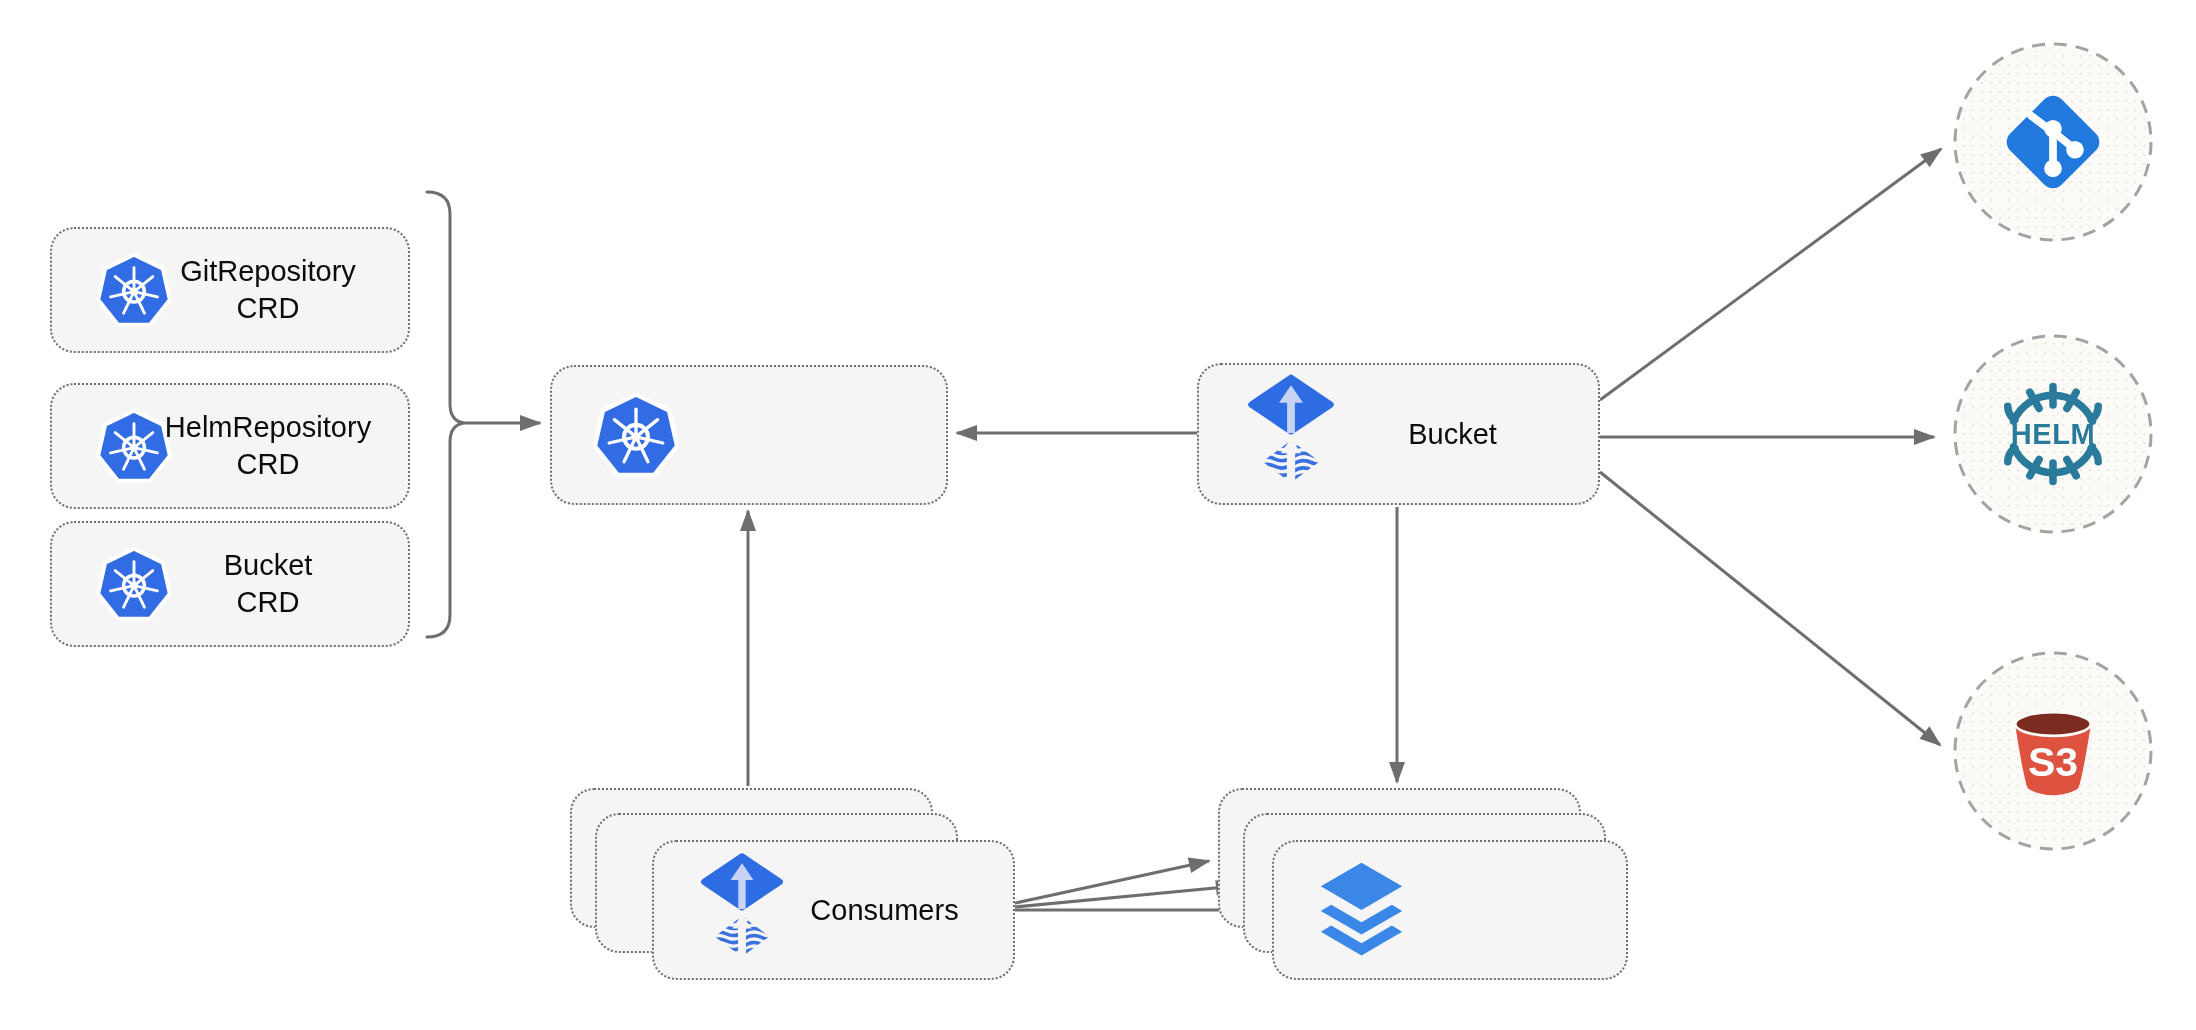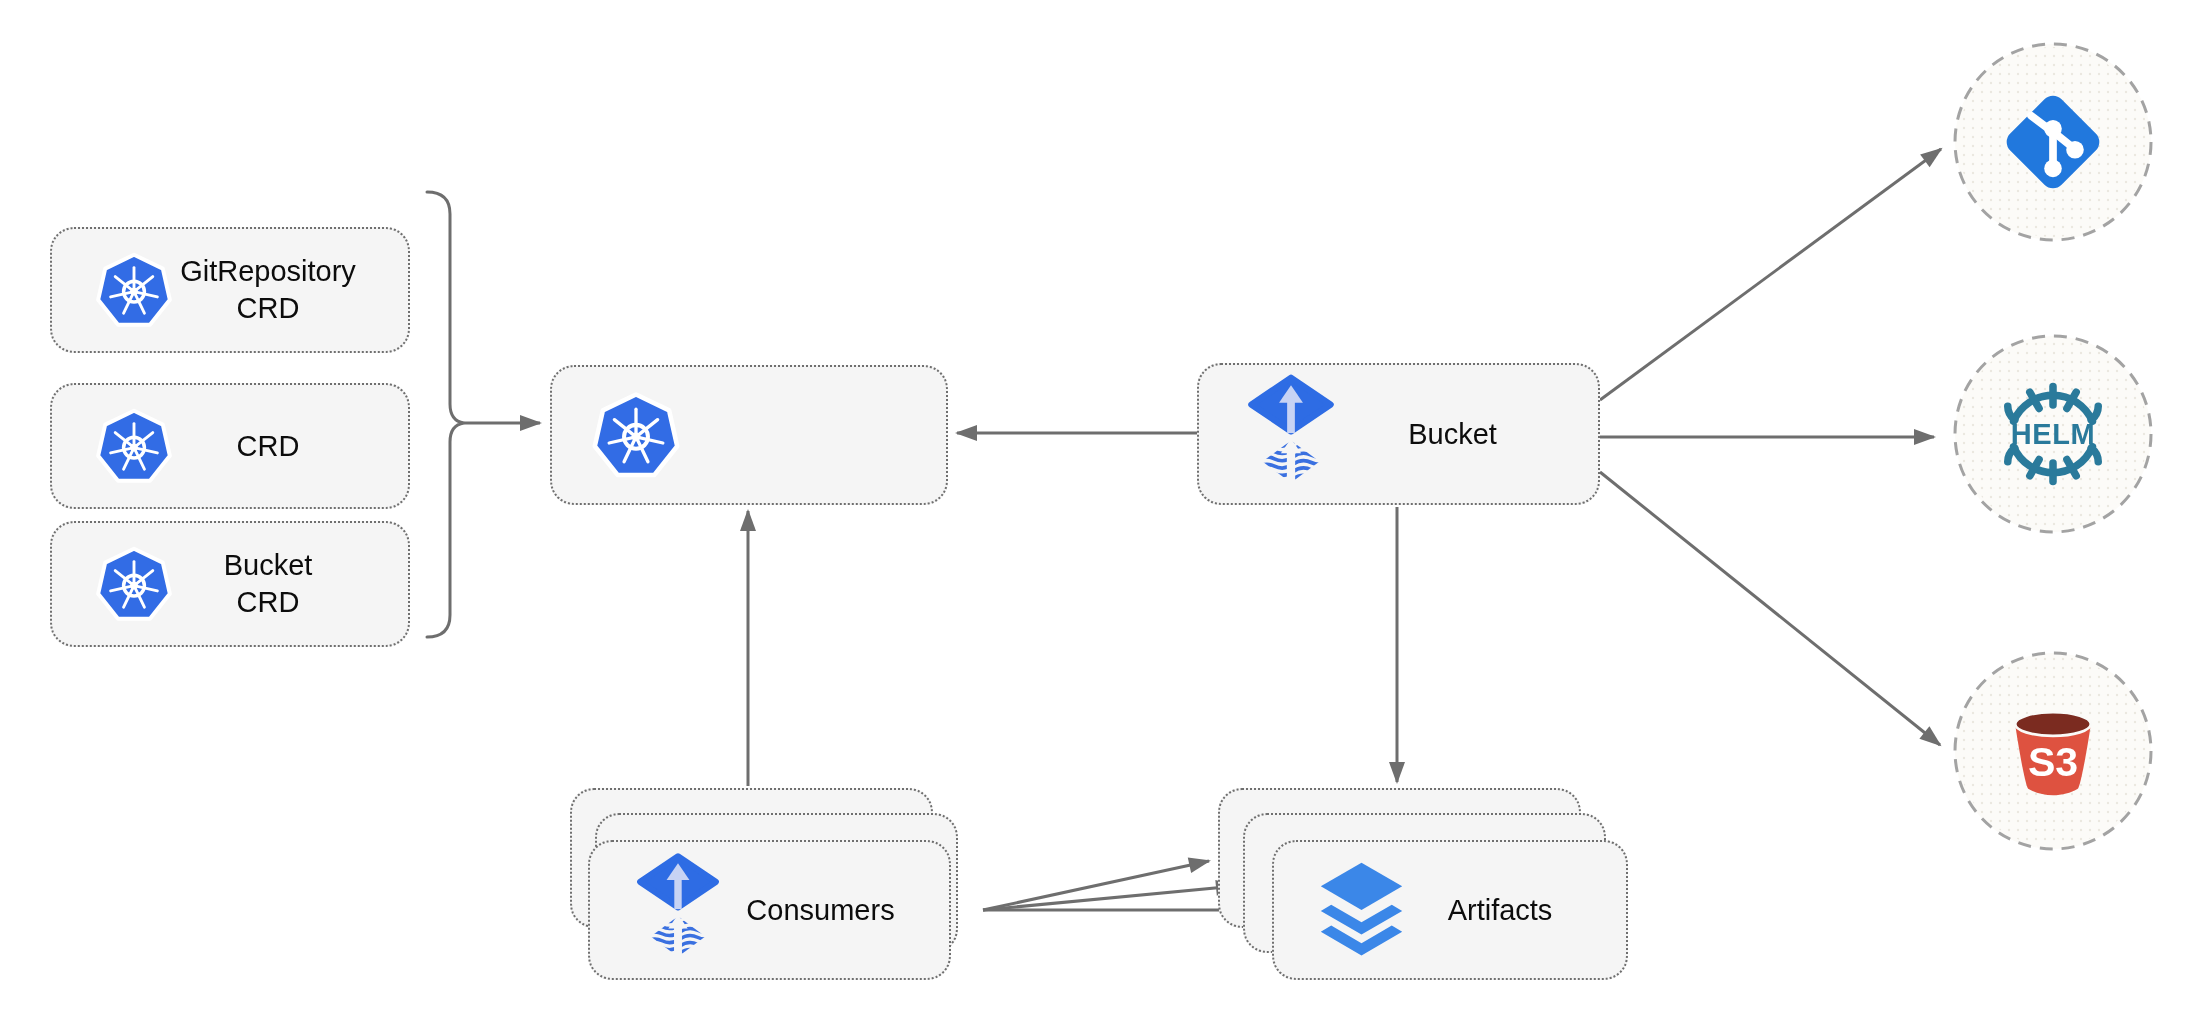--- a/index.html
+++ b/index.html
@@ -160,20 +160,21 @@
       <div>GitRepository</div>
       <div>CRD</div>
     </div>
   </div>
 
   <div class="node" style="left:50px;top:383px;width:360px;height:126px">
     <svg class="nicon" style="left:42px" width="80" height="80">
         <use href="#ic-k8s"></use>
       </svg>
     <div class="lbl" style="padding-left:90px;padding-right:14px">
+      <div>HelmRepository</div>
       <div>CRD</div>
     </div>
   </div>
 
   <div class="node" style="left:50px;top:521px;width:360px;height:126px">
     <svg class="nicon" style="left:42px" width="80" height="80">
         <use href="#ic-k8s"></use>
       </svg>
     <div class="lbl" style="padding-left:90px;padding-right:14px">
       <div>Bucket</div>
@@ -191,34 +192,33 @@
     <svg class="nicon" style="left:46px" width="92" height="120">
         <use href="#ic-flux"></use>
       </svg>
     <div class="lbl" style="padding-left:120px;padding-right:12px">
       <div>Bucket</div>
     </div>
   </div>
 
   <div class="card" style="left:570px;top:788px;width:363px;height:140px"></div>
   <div class="card" style="left:595px;top:813px;width:363px;height:140px"></div>
-  <div class="node" style="left:588px;top:840px;width:363px;height:140px">
+  <div class="node" style="left:652px;top:840px;width:363px;height:140px">
     <svg class="nicon" style="left:44px" width="88" height="115">
         <use href="#ic-flux"></use>
       </svg>
     <div class="lbl" style="padding-left:112px;padding-right:10px">Consumers</div>
   </div>
 
   <div class="card" style="left:1218px;top:788px;width:363px;height:140px"></div>
   <div class="card" style="left:1243px;top:813px;width:363px;height:140px"></div>
   <div class="node" style="left:1272px;top:840px;width:356px;height:140px">
     <svg class="nicon" style="left:40px" width="95" height="106">
         <use href="#ic-layers"></use>
       </svg>
-    <div class="lbl" style="padding-left:110px;padding-right:10px">Artifacts</div>
   </div>
 
   <svg class="circle-icon" style="left:1998px;top:87px" width="110" height="110">
       <use href="#ic-git"></use>
     </svg>
   <svg class="circle-icon" style="left:1995px;top:376px" width="116" height="116">
       <use href="#ic-helm"></use>
     </svg>
   <svg class="circle-icon" style="left:1999px;top:697px" width="108" height="108">
       <use href="#ic-s3"></use>

